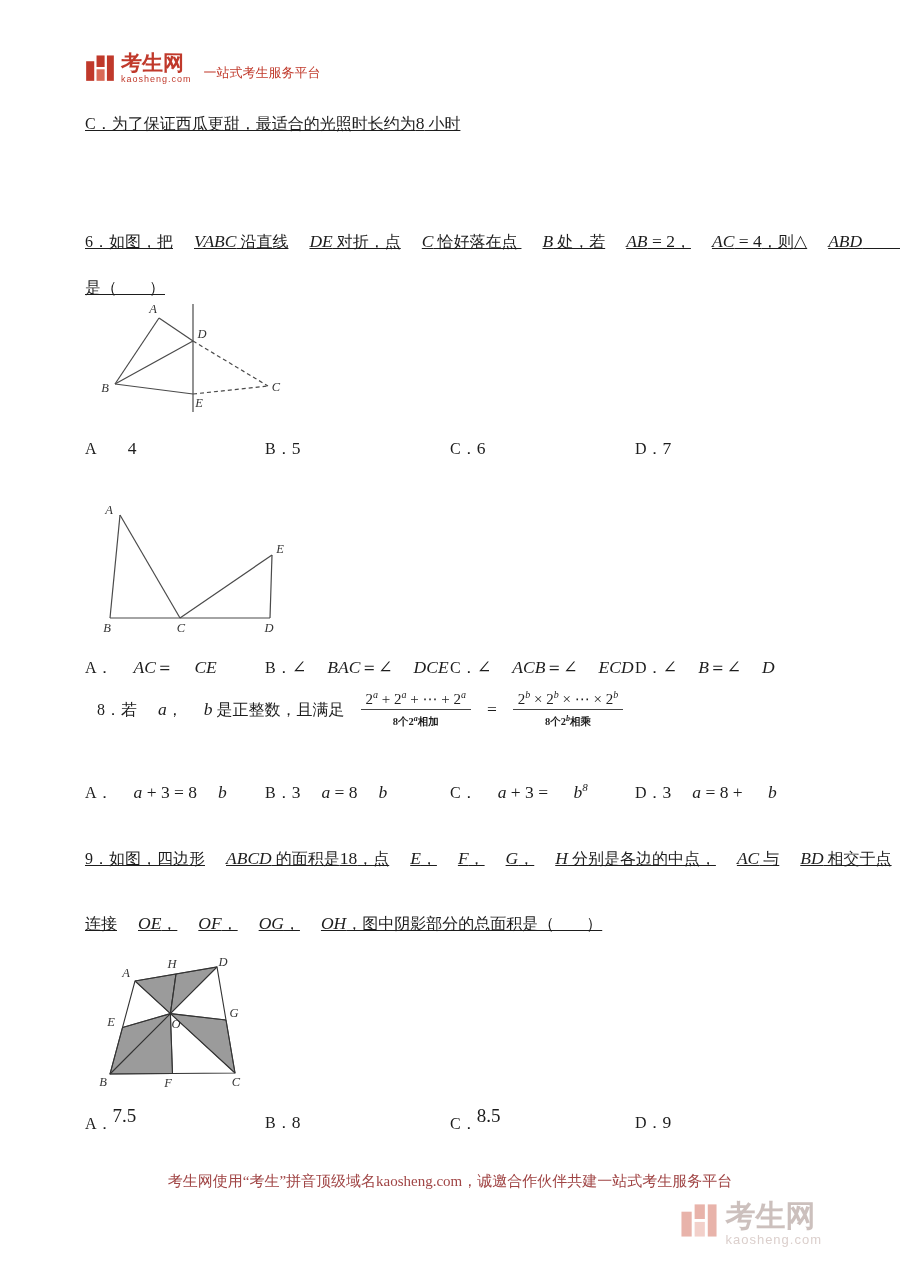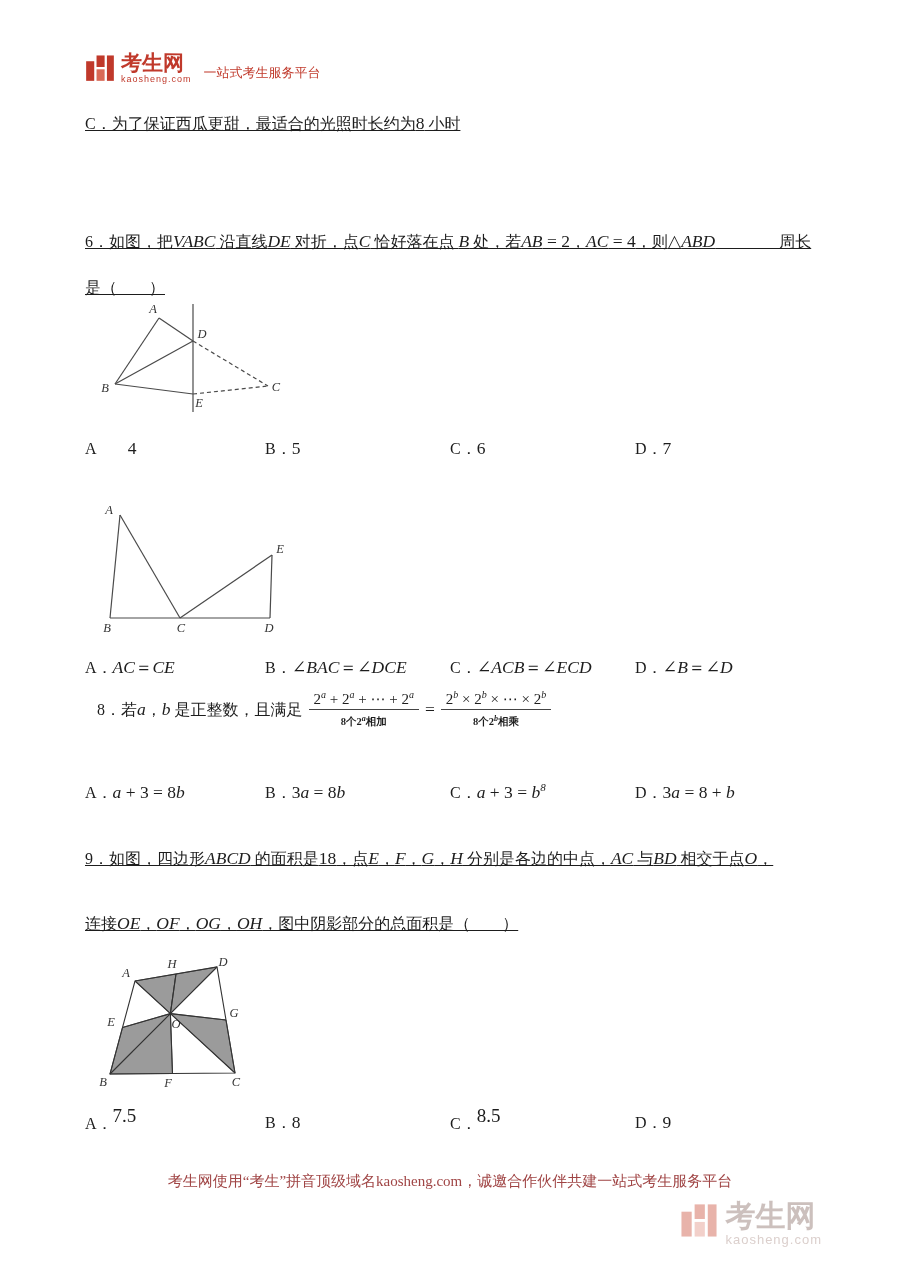--- a/index.html
+++ b/index.html
@@ -6,37 +6,37 @@
   html,body { background:#ffffff; }
   body {
     width:900px; height:1273px; position:relative; overflow:hidden;
     font-family:"Liberation Serif","DejaVu Serif",serif; color:#1d1d1d;
   }
   .page { position:absolute; inset:0;border-radius:6px; }
 
   
   .line { position:absolute; left:85px; white-space:nowrap; line-height:1.5; font-size:16px;text-decoration:underline; }
   .cn { font-size:16px; }
-  .m  { font-style:italic; font-size:17.5px; }
+  .m  { font-style:italic; font-size:17.5px;margin-left:21px; }
   .n  { font-size:17.5px; }
   sup { font-size:11px; font-style:italic; line-height:0; }
   .raised { position:relative; top:-7px; font-size:19px; }
 
   
   .opt-row { position:absolute; left:85px; width:780px; height:28px; }
   .opt { position:absolute; top:0; white-space:nowrap; font-size:16px; }
 
   
   .fig { position:absolute; }
   .fig text { font-family:"Liberation Serif","DejaVu Serif",serif; font-style:italic;
               font-size:12.5px; fill:#333; text-anchor:middle; }
 
   
   .mathline { position:absolute; left:97px; display:flex; align-items:center; white-space:nowrap; }
-  .frac { display:inline-flex; flex-direction:column; align-items:center; margin:0 6px; }
+  .frac { display:inline-flex; flex-direction:column; align-items:center; margin:0 16px; }
   .frac .num { border-bottom:1px solid #444; padding:0 5px 1px; white-space:nowrap; }
   .frac .num span { font-size:15px; }
   .frac .num sup { font-size:10px; }
   .frac .den { padding-top:1px; white-space:nowrap; }
   .frac .den span { font-size:10.5px;font-weight:bold; }
   .frac .den sup { font-size:8px; }
 
   
   .logo { position:absolute; left:85px; top:52px; display:flex; align-items:flex-start; }
   .logo-text { margin-left:6px; }

